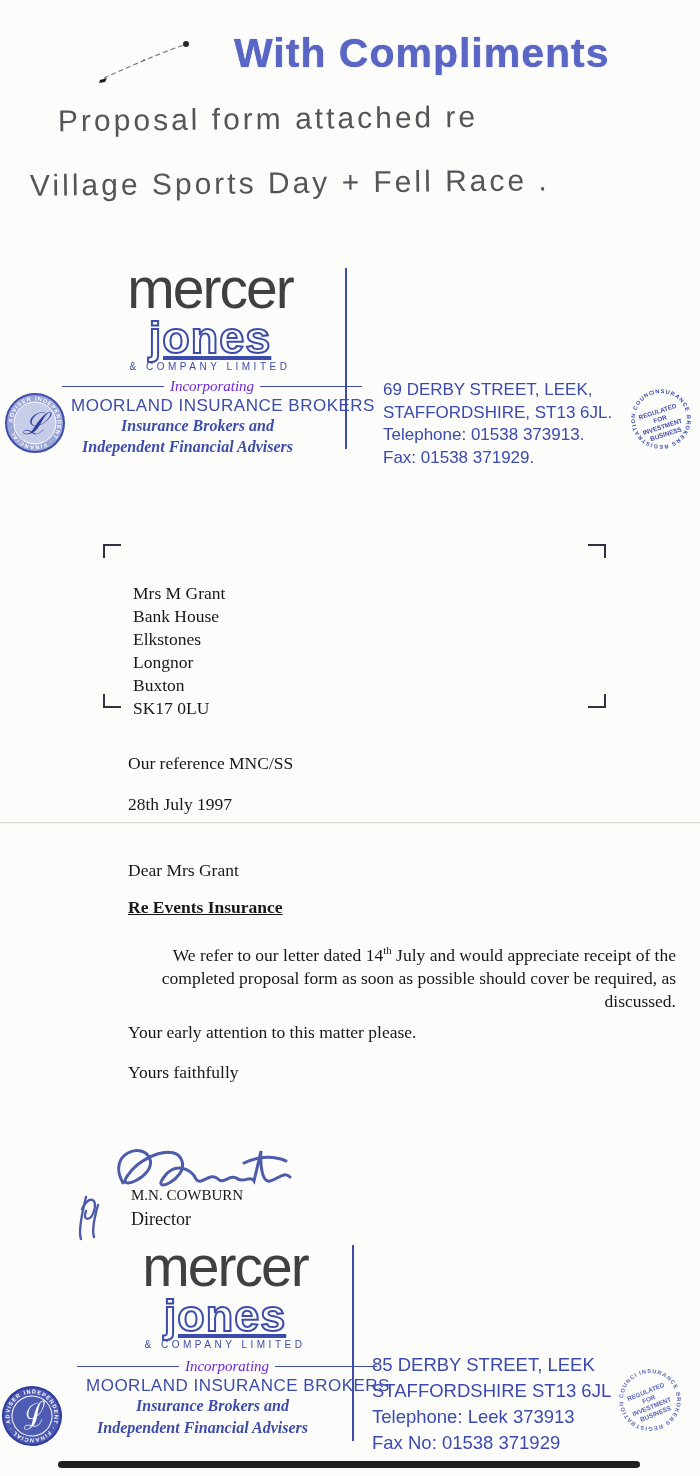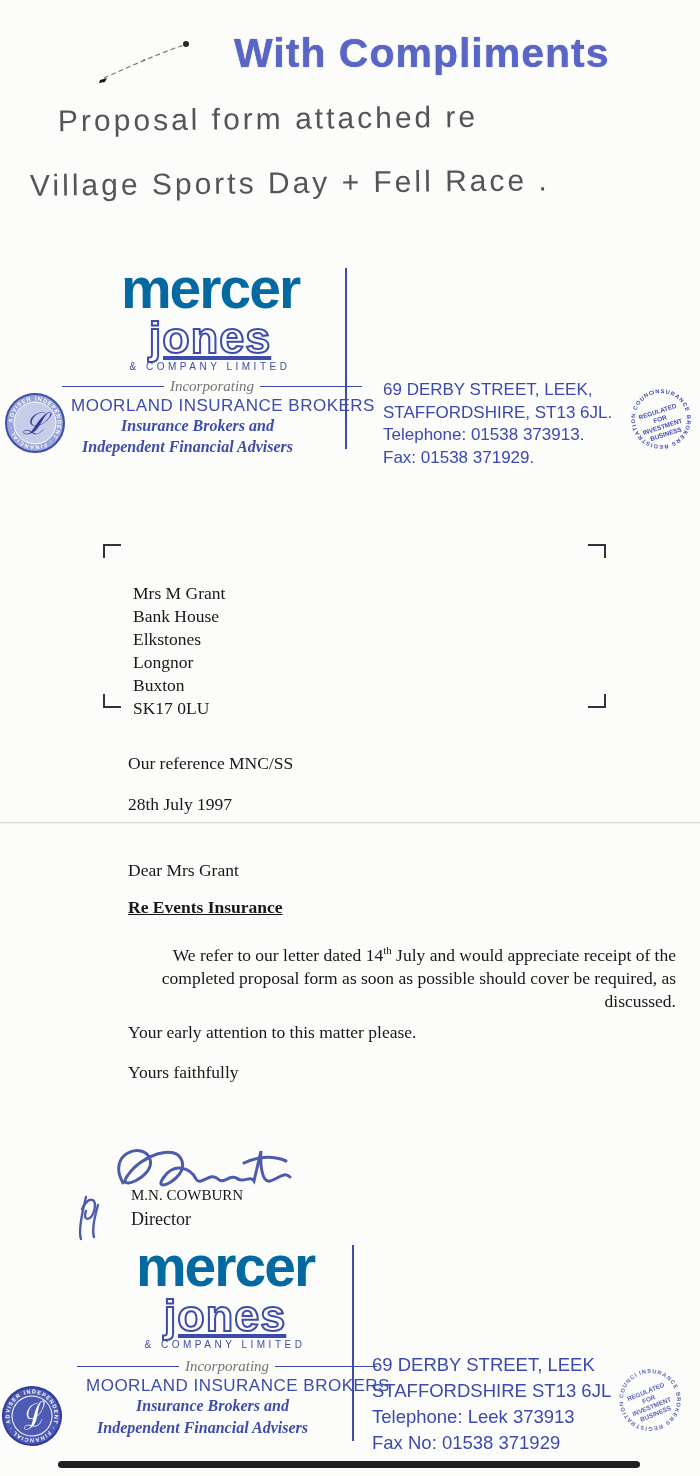--- a/index.html
+++ b/index.html
@@ -21,27 +21,27 @@
     font-family:"Liberation Sans", sans-serif;
     font-size:30px;color:#3f3f42;letter-spacing:3px;
     transform:rotate(-0.6deg);white-space:nowrap;font-weight:400;
     opacity:.88;
   }
   .hand1{left:58px;top:102px;}
   .hand2{left:30px;top:166px;}
 
   
   .lh-logo{width:290px;text-align:center;font-family:"Liberation Sans", sans-serif;}
-  .lh-mercer{font-size:57px;font-weight:700;letter-spacing:-2px;color:#0369a1;line-height:1;}
+  .lh-mercer{font-size:57px;font-weight:400;letter-spacing:-2px;color:#404040;line-height:1;}
   .lh-jones{
     font-size:45px;font-weight:800;letter-spacing:1px;line-height:0.85;
     color:transparent;-webkit-text-stroke:2px #3d4caa;margin-top:2px;text-decoration:underline;
   }
   .lh-company{font-size:10px;letter-spacing:3.5px;color:#3d4caa;margin-top:4px;}
-  .inc-row{display:flex;align-items:center;width:300px;color:#737373;}
+  .inc-row{display:flex;align-items:center;width:300px;color:#6d28d9;}
   .inc-row .rule{flex:1;height:0;border-top:1.5px solid #3d4caa;}
   .inc-row .inc-label{
     font-family:"Liberation Serif", serif;font-style:italic;
     font-size:15px;padding:0 6px;white-space:nowrap;
   }
   .moorland{
     font-family:"Liberation Sans", sans-serif;font-size:17px;
     color:#3d4caa;letter-spacing:0.5px;white-space:nowrap;
   }
   .tagline{
@@ -203,21 +203,21 @@
     <span class="inc-label">Incorporating</span>
     <span class="rule"></span>
   </div>
   <div class="abs moorland" style="left:86px;top:1376px;">MOORLAND INSURANCE BROKERS</div>
   <div class="abs tagline" style="left:136px;top:1397px;">Insurance Brokers and</div>
   <div class="abs tagline" style="left:97px;top:1419px;">Independent Financial Advisers</div>
 
   <div class="abs vline" style="left:352px;top:1245px;height:196px;"></div>
 
   <div class="abs lh-addr addr-bot" style="left:372px;top:1352px;">
-    <div>69 DERBY STREET, LEEK</div>
+    <div>85 DERBY STREET, LEEK</div>
     <div>STAFFORDSHIRE ST13 6JL</div>
     <div>Telephone: Leek 373913</div>
     <div>Fax No: 01538 371929</div>
   </div>
 
   <svg class="abs seal" style="left:0px;top:1384px;" width="64" height="64" viewBox="0 0 64 64">
     <g transform="rotate(-20 32 32)">
       <circle cx="32" cy="32" r="29" fill="#4d5bb3" stroke="#2f3c9c" stroke-width="2"></circle>
       <circle cx="32" cy="32" r="20" fill="none" stroke="#ffffff" stroke-width="1"></circle>
       <defs>

